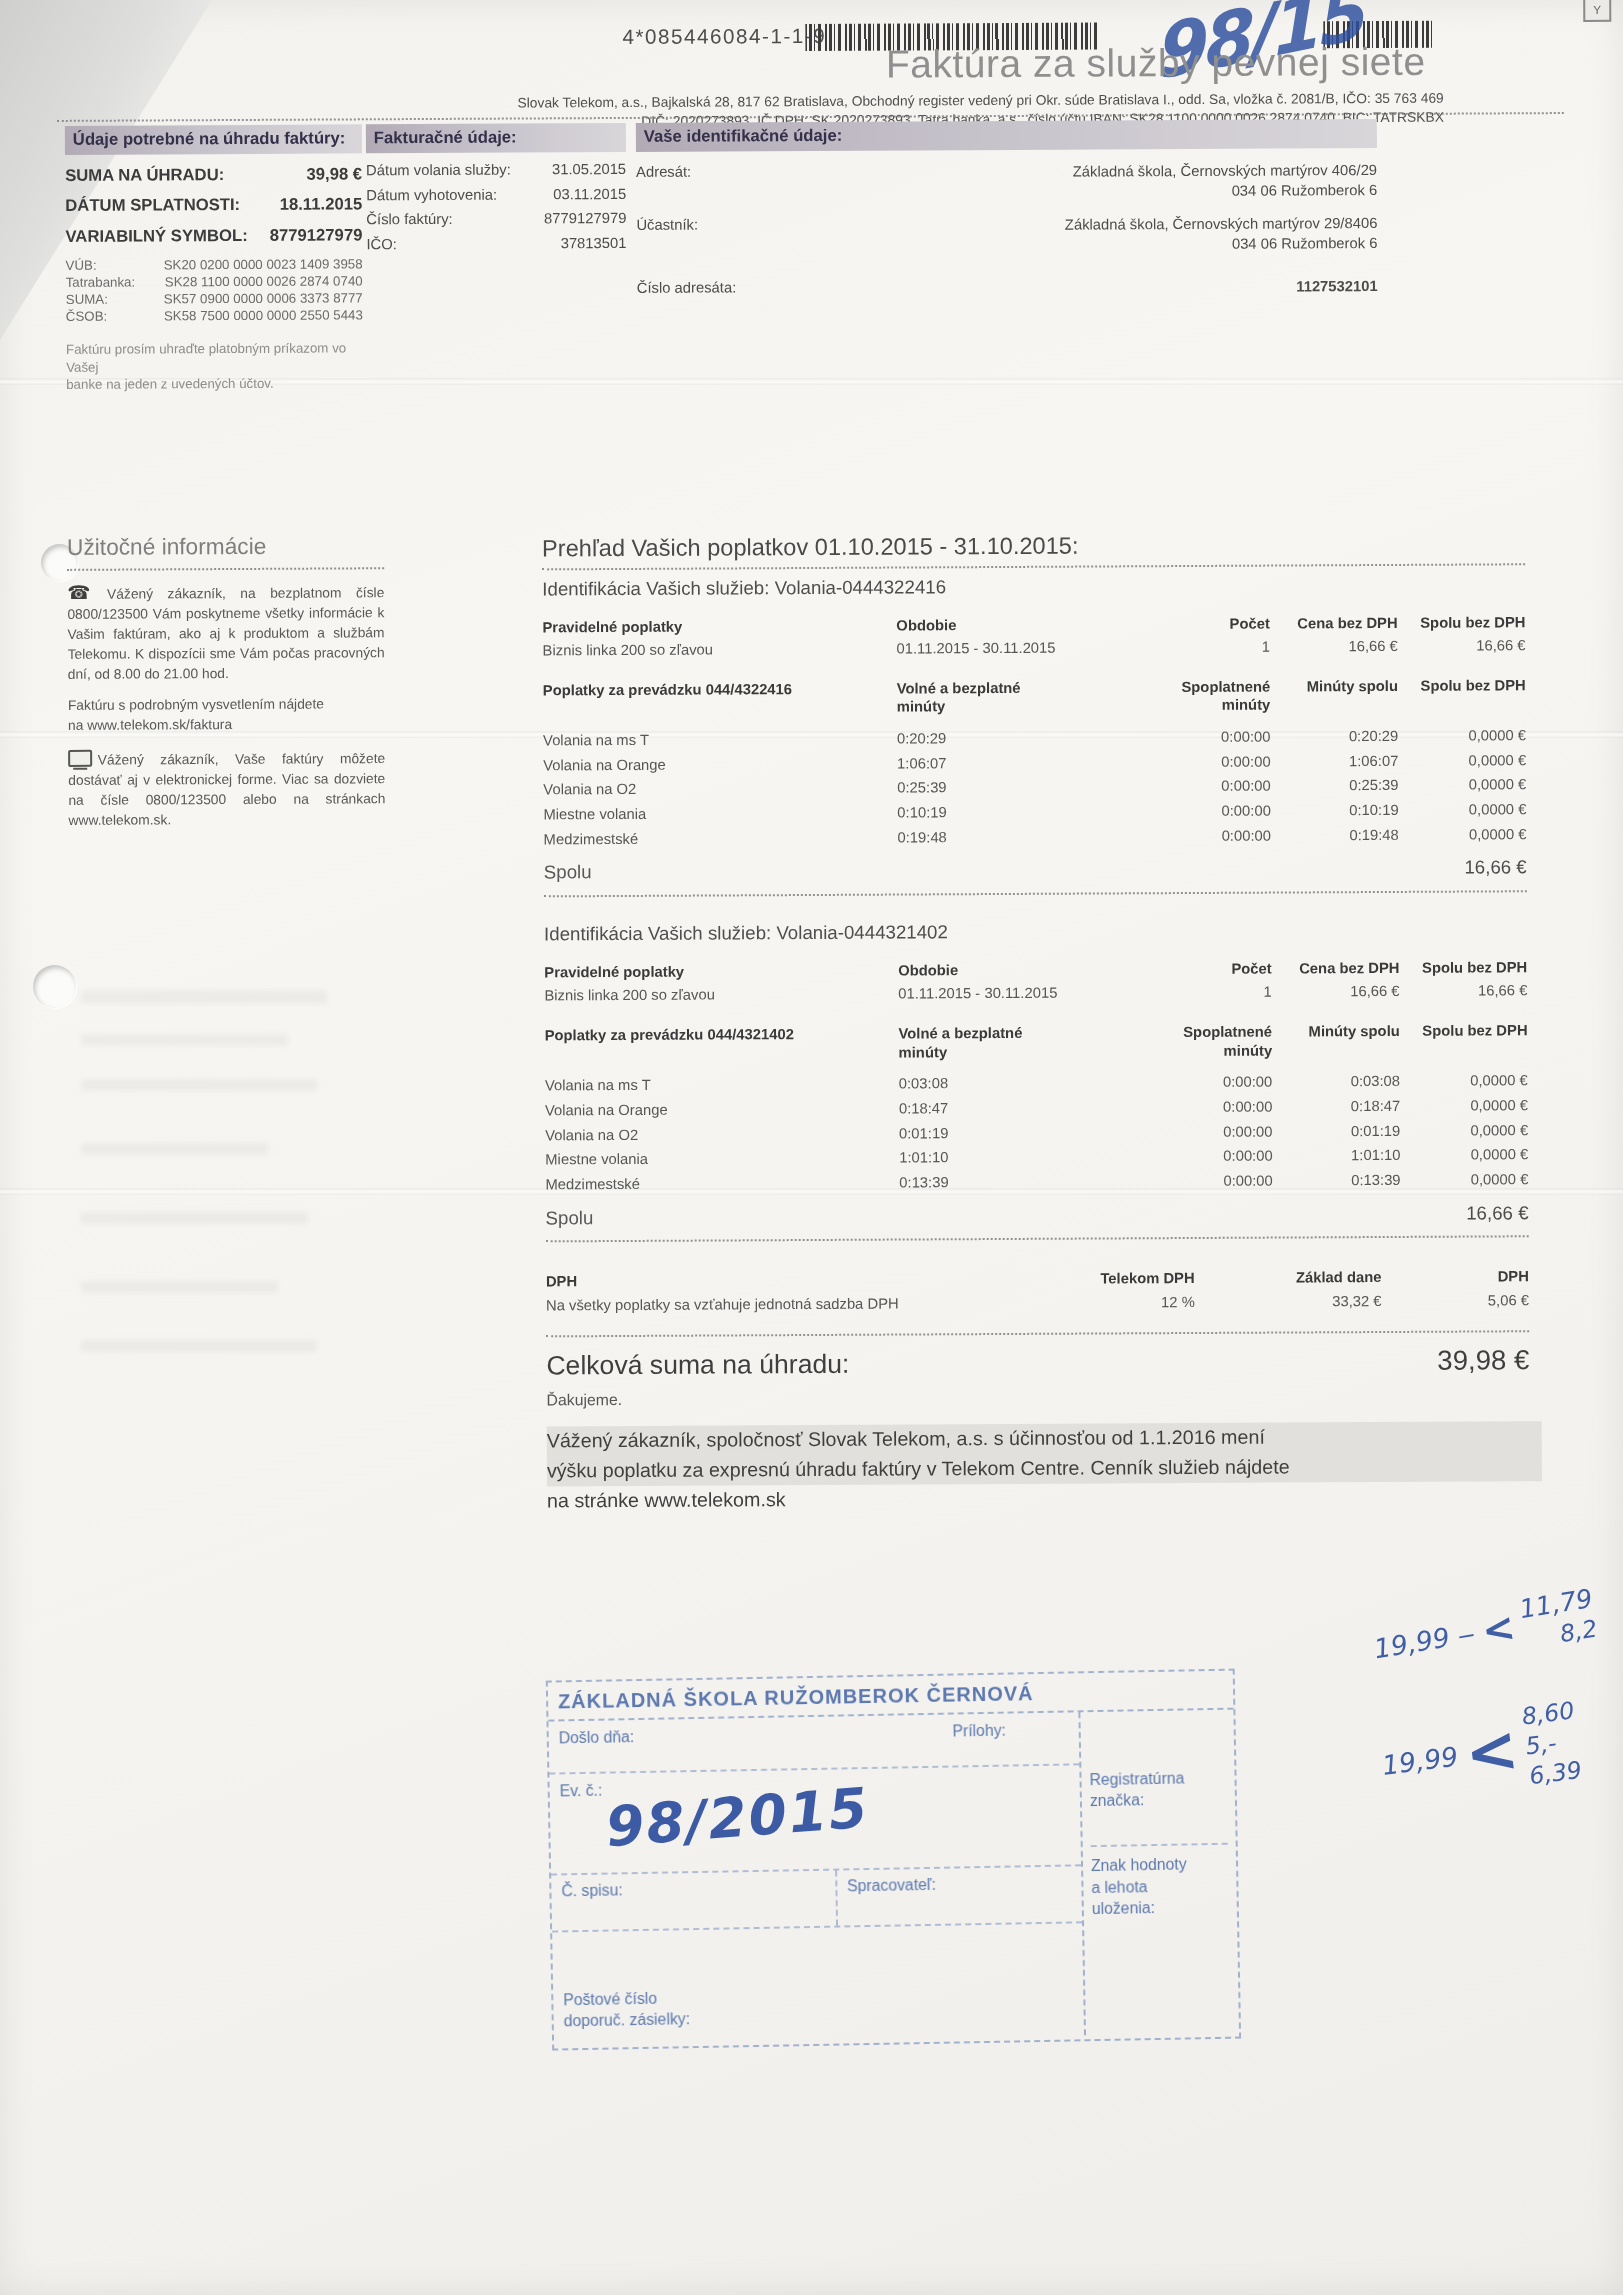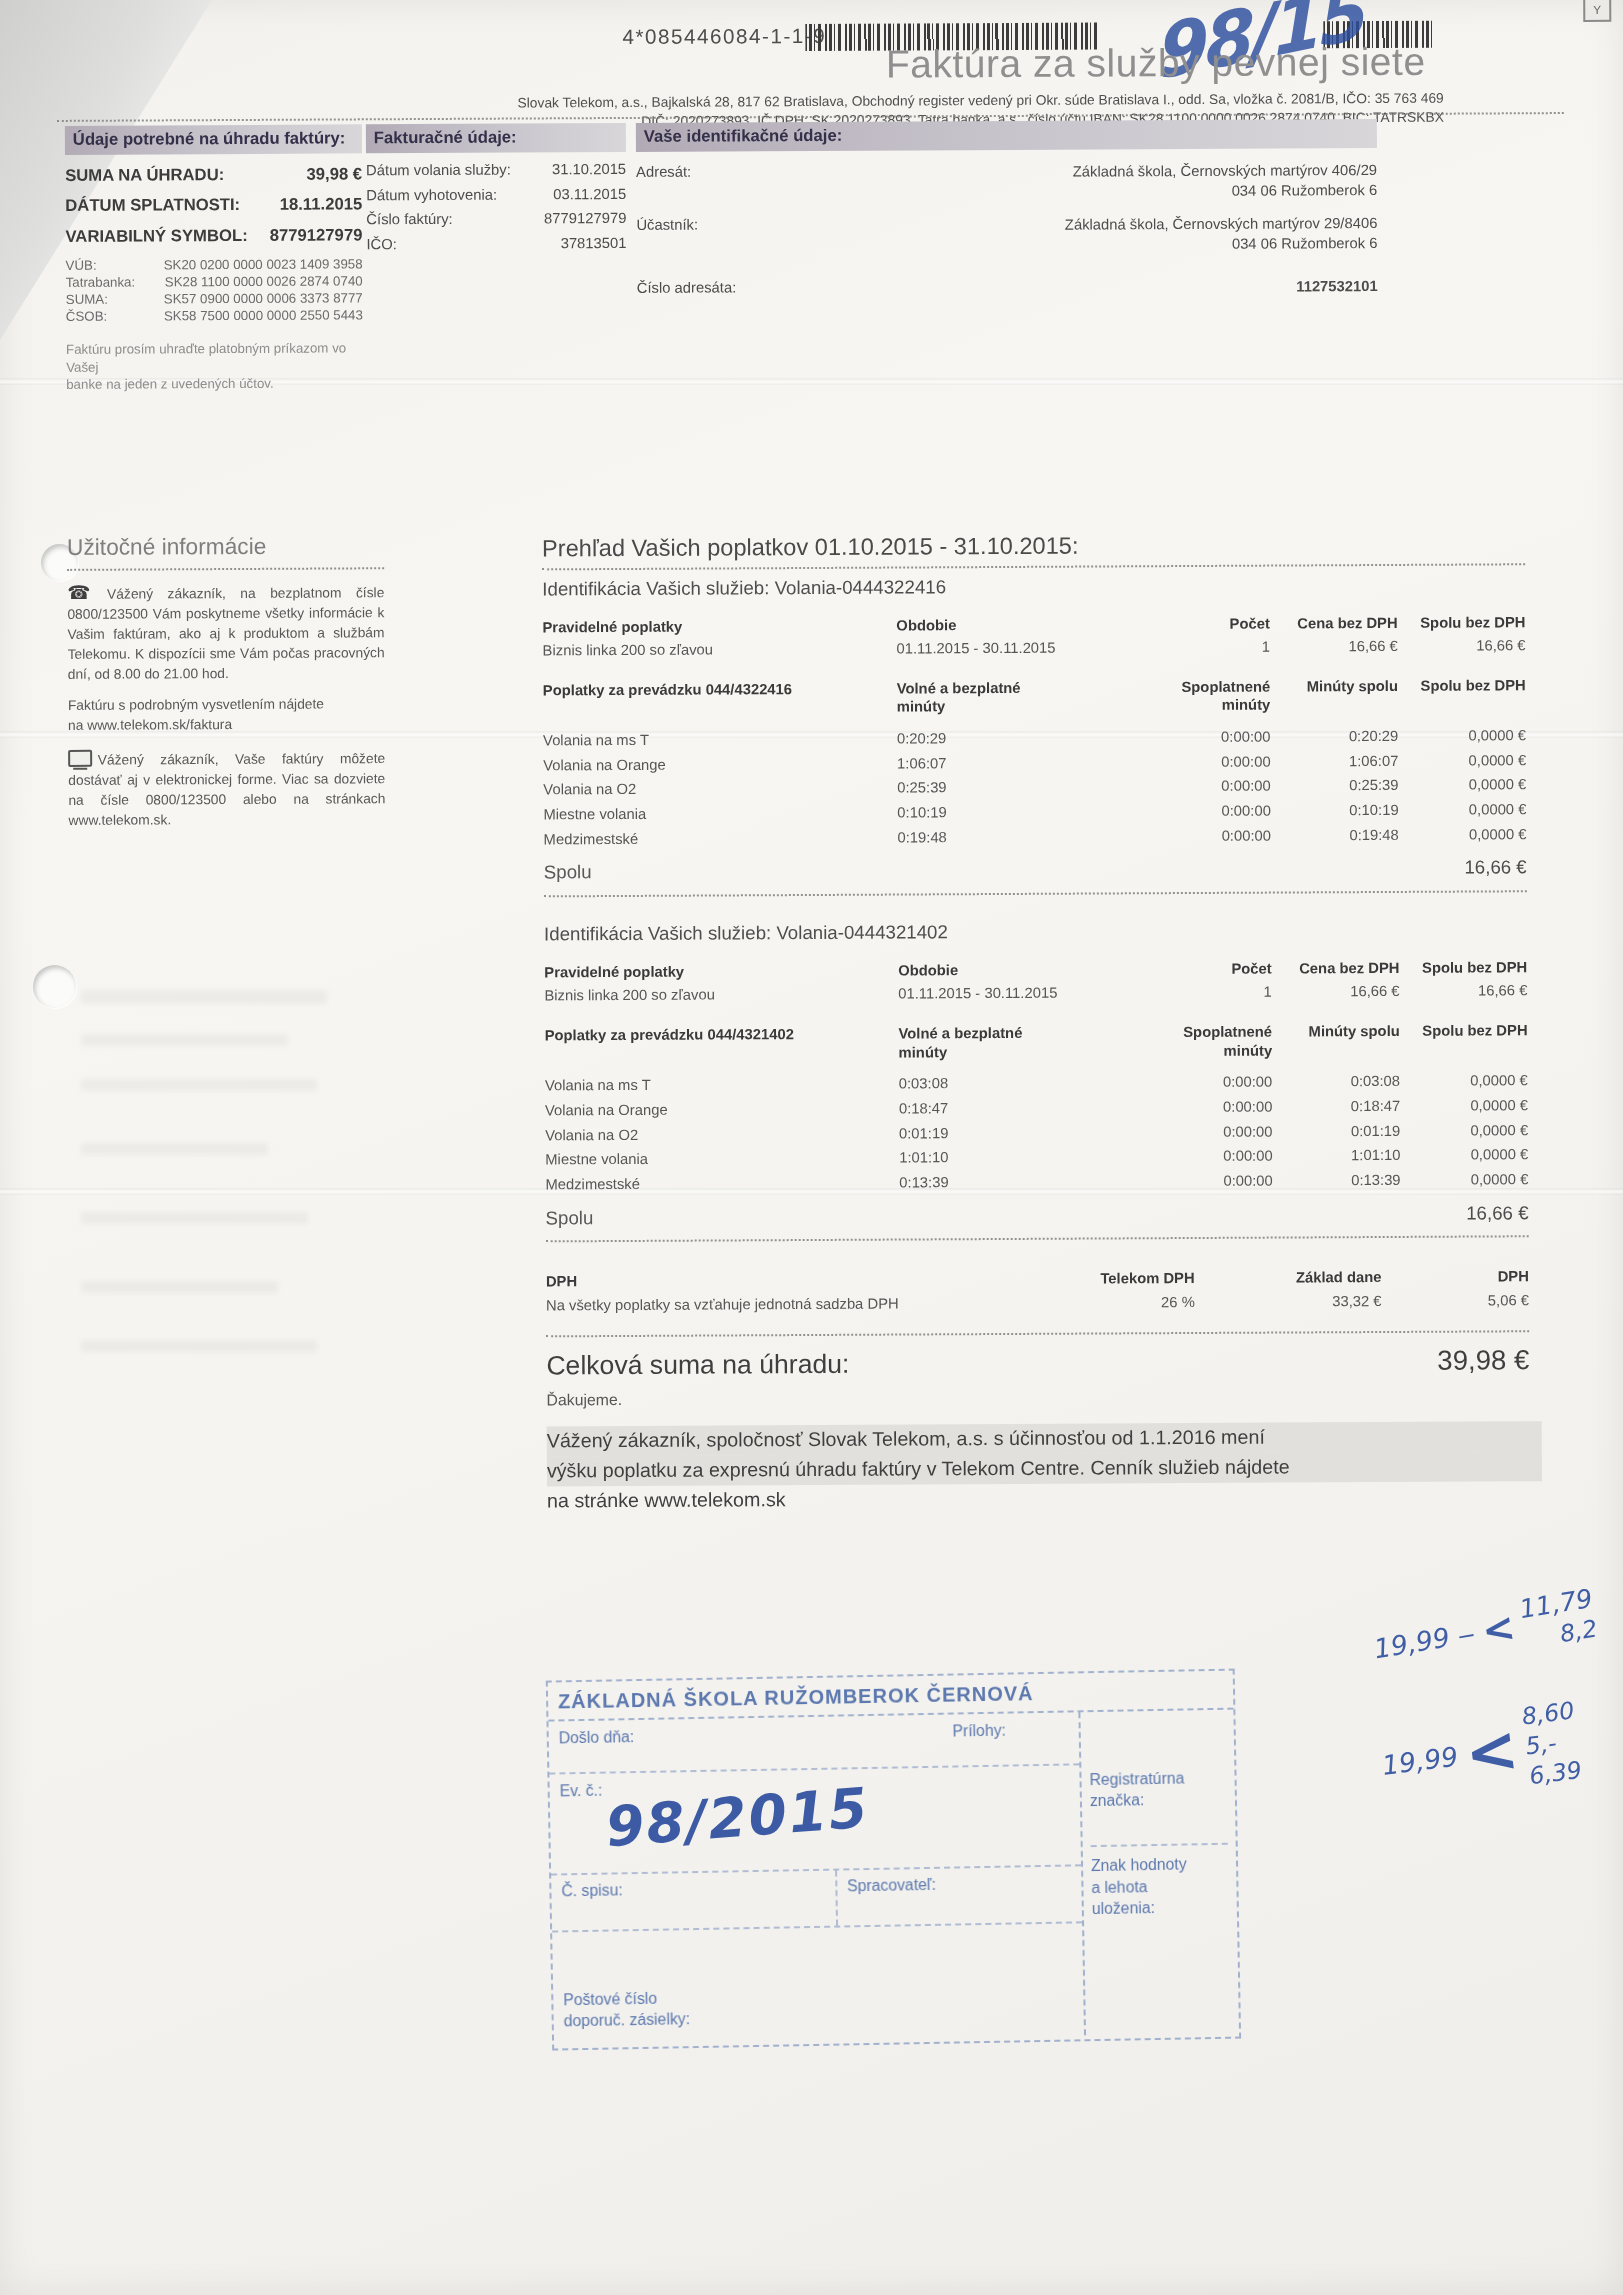--- a/index.html
+++ b/index.html
@@ -175,21 +175,21 @@
       <div class="pay-note">
         <div>Faktúru prosím uhraďte platobným príkazom vo Vašej</div>
         <div>banke na jeden z uvedených účtov.</div>
       </div>
     </div>
 
     <div class="box-billing">
       <div class="bar">Fakturačné údaje:</div>
       <div class="bill-row">
           <span>Dátum volania služby:</span>
-          <span>31.10.2015</span>
+          <span>31.05.2015</span>
         </div>
       <div class="bill-row">
           <span>Dátum vyhotovenia:</span>
           <span>03.11.2015</span>
         </div>
       <div class="bill-row">
           <span>Číslo faktúry:</span>
           <span>8779127979</span>
         </div>
       <div class="bill-row">
@@ -340,21 +340,21 @@
         <span class="spolu-value">16,66 €</span>
       </div>
       <div class="dotline" style="margin-top:11.8px"></div>
 
       <div class="dph-grid">
         <div class="th c1">DPH</div>
         <div class="th c3">Telekom DPH</div>
         <div class="th c4">Základ dane</div>
         <div class="th c5">DPH</div>
         <div class="td c1">Na všetky poplatky sa vzťahuje jednotná sadzba DPH</div>
-        <div class="td c3">26 %</div>
+        <div class="td c3">12 %</div>
         <div class="td c4">33,32 €</div>
         <div class="td c5">5,06 €</div>
       </div>
       <div class="dotline" style="margin-top:17.7px"></div>
 
       <div class="total-row">
         <span class="total-label">Celková suma na úhradu:</span>
         <span class="total-value">39,98 €</span>
       </div>
       <div class="thanks">Ďakujeme.</div>

